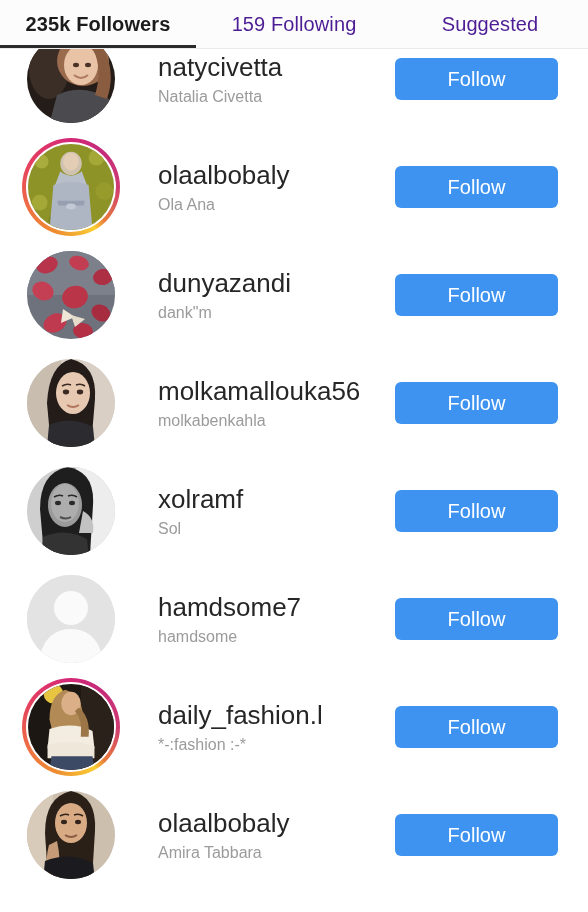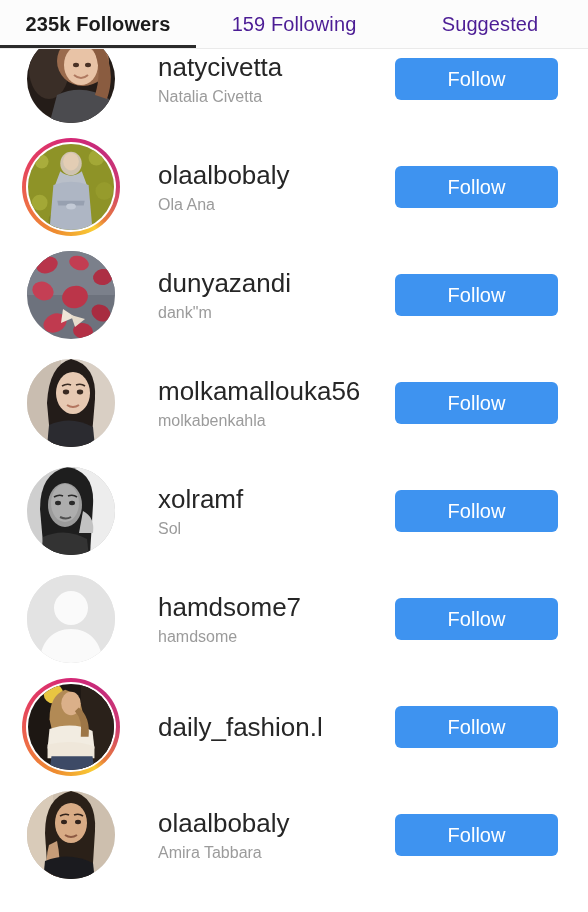--- a/index.html
+++ b/index.html
@@ -315,20 +315,21 @@
         <ellipse cx="44" cy="20" rx="10" ry="12" fill="#dbb089"></ellipse>
         <path d="M22 46 q24 -8 44 2 l2 18 -48 0z" fill="#f2ece1"></path>
         <path d="M20 62 q26 -6 48 2 l0 12 -48 0z" fill="#efe7da"></path>
         <path d="M24 74 h42 l2 14 -46 0z" fill="#3d4a66"></path>
         <path d="M52 24 q12 10 10 30 l-8 0 q2 -18 -6 -26z" fill="#9d7647"></path>
       </svg>
         </div>
       </div>
       <div class="names">
         <div class="username">daily_fashion.l</div>
+        <div class="fullname">*-:fashion :-*</div>
       </div>
       <button class="follow-btn">Follow</button>
     </div>
     <div class="row">
       <div class="avatar-wrap">
         <div class="avatar">
       <svg viewBox="0 0 88 88" preserveAspectRatio="xMidYMid slice">
         <rect width="88" height="88" fill="#cdbfae"></rect>
         <rect x="0" width="26" height="88" fill="#d9cbb9"></rect>
         <path d="M44 0 q26 5 24 40 l-3 48 -44 0 -3 -46 q0 -36 26 -42z" fill="#2a2018"></path>

